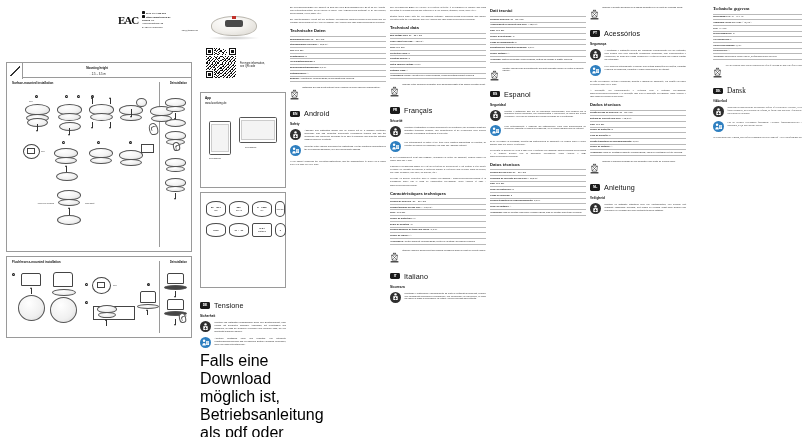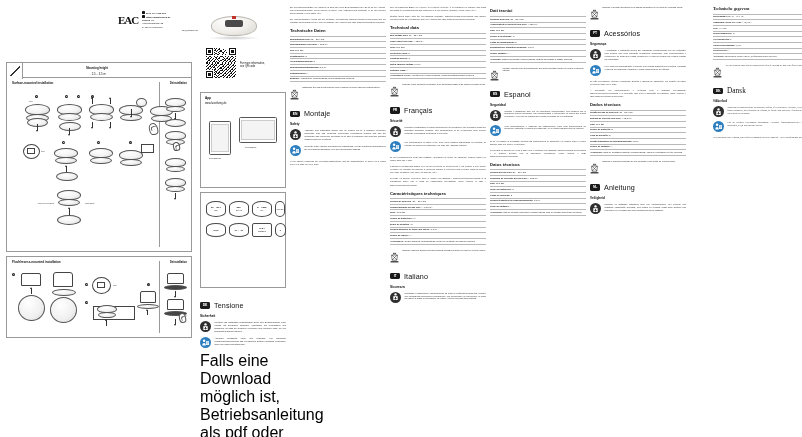--- a/index.html
+++ b/index.html
@@ -699,21 +699,21 @@
           <path d="M2 3 L7 8" stroke="#222" stroke-width=".5"></path>
           <path d="M7 3 L2 8" stroke="#222" stroke-width=".5"></path>
           <rect x="3.2" y="1.1" width="2.6" height=".9" fill="none" stroke="#222" stroke-width=".45"></rect>
         </svg>
       </div>
       <div class="txt">Entsorgen Sie das Gerät getrennt vom Hausmüll an einer offiziellen Sammelstelle.</div>
     </div>
 
     <div class="lang-bar">
       <div class="lang-flag">EN</div>
-      <div class="lang-name">Montaje</div>
+      <div class="lang-name">Android</div>
     </div>
     <div class="sec-h">Safety</div>
     <div class="warn">
       <div class="ico">
         <div class="icon-circ dark">
           <svg width="7" height="8" viewBox="0 0 7 8">
               <circle cx="3.5" cy="1.4" r="1.2" fill="#fff"></circle>
               <path d="M1.3 3.2 h4.4 v3.8 h-4.4 z" fill="#fff"></path>
               <path d="M3.1 4.1 h.9 v.8 h.8 v.9 h-.8 v.8 h-.9 v-.8 h-.8 v-.9 h.8 z" fill="#2f2f2f"></path>
             </svg>

